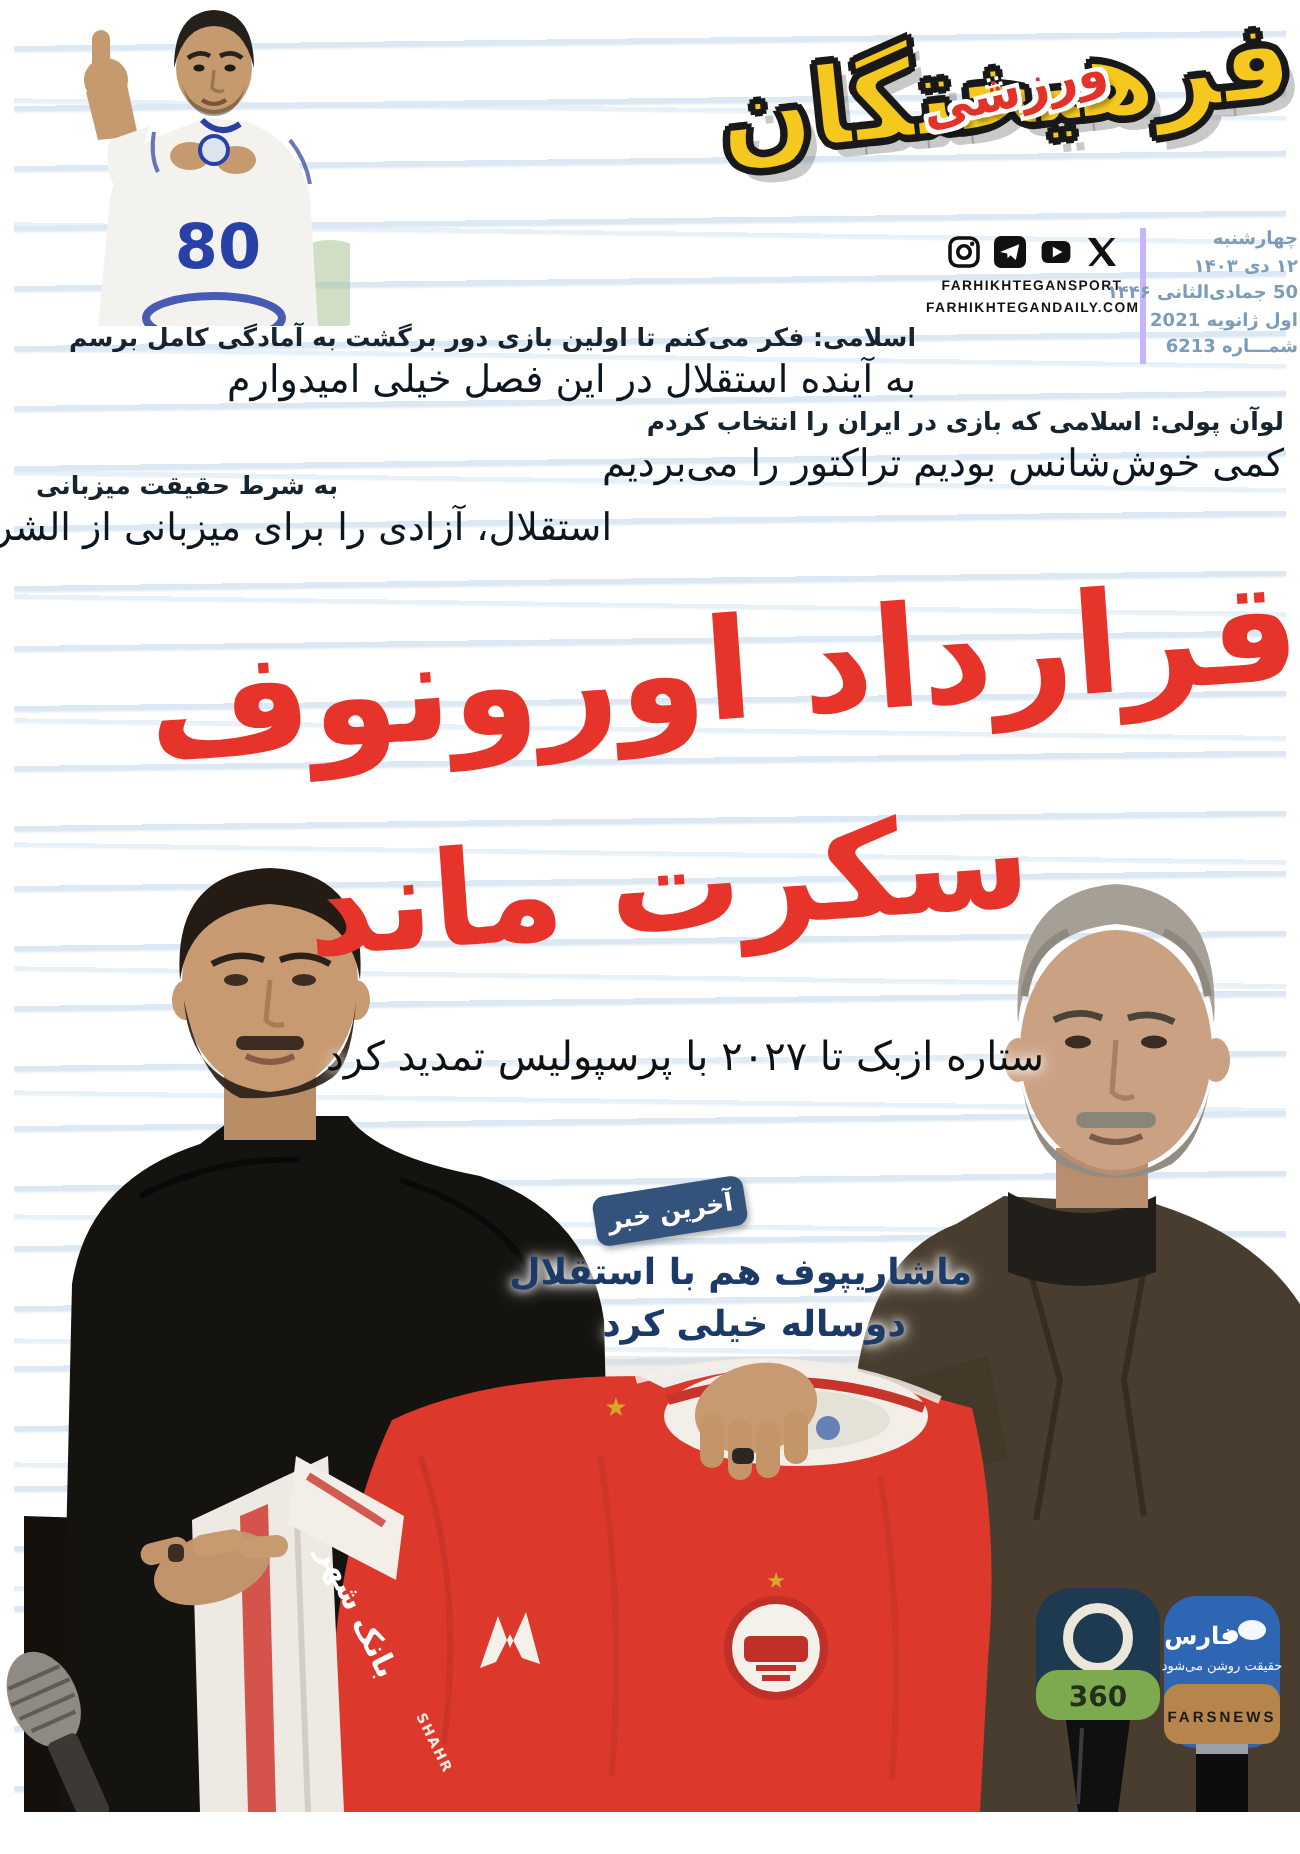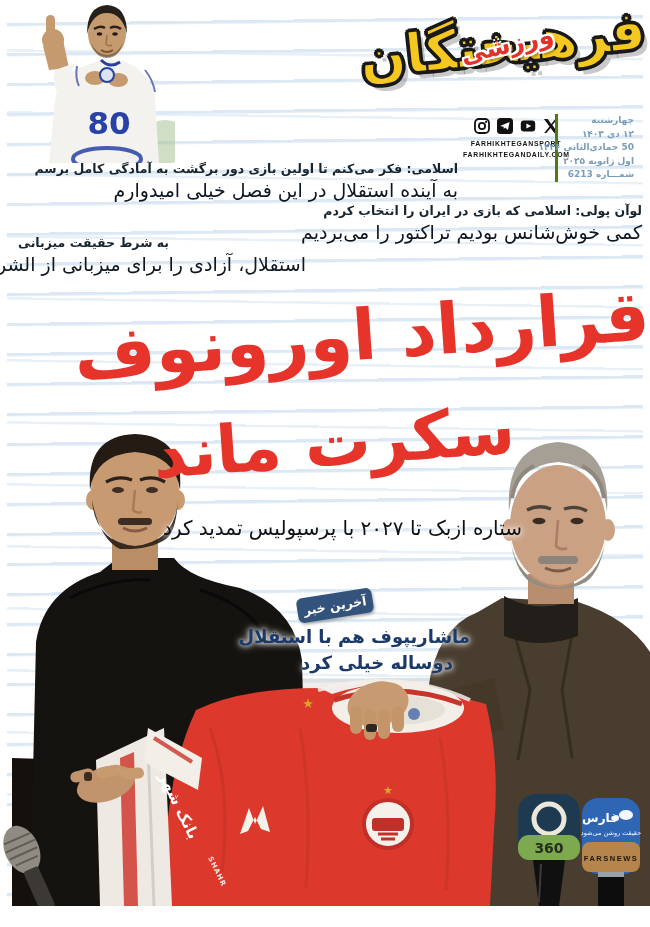--- a/index.html
+++ b/index.html
@@ -17,42 +17,42 @@
      -webkit-text-stroke:1.5px #191919;
      text-shadow:-2px -2px 0 #191919,2px -2px 0 #191919,-2px 2px 0 #191919,2px 2px 0 #191919,
        -3px 0 0 #191919,3px 0 0 #191919,0 -3px 0 #191919,0 3px 0 #191919,5px 7px 0 rgba(40,40,40,.25);}
   .logo-badge{position:absolute;right:96px;top:30px;z-index:3;font-size:25px;font-weight:bold;color:#e2322a;
      transform:rotate(-13deg);direction:rtl;
      text-shadow:-2px -2px 0 #fff,2px -2px 0 #fff,-2px 2px 0 #fff,2px 2px 0 #fff,3px 4px 2px rgba(0,0,0,.3);}
   .social{position:absolute;left:463px;top:118px;width:106px;text-align:center;z-index:2}
   .social .icons{display:flex;justify-content:center;gap:7px;margin-bottom:4px}
   .handle{font-family:"Liberation Sans",sans-serif;font-size:6.9px;font-weight:bold;letter-spacing:.7px;
      color:#141414;line-height:1.65;white-space:nowrap}
-  .dateline{position:absolute;right:16px;top:114px;width:70px;z-index:2;border-left:3px solid #4d7c0f;
+  .dateline{position:absolute;right:1px;top:114px;width:70px;z-index:2;border-left:3px solid #c4b5fd;
      padding-left:6px;direction:rtl;text-align:right;font-size:9px;font-weight:bold;color:#7b9cba;line-height:1.5;white-space:nowrap}
   
   .story{position:absolute;direction:rtl;z-index:2}
   .kicker{font-size:12.5px;font-weight:bold;color:#16242f;white-space:nowrap}
   .headline{font-size:19px;font-weight:normal;color:#0c1620;margin-top:3px;letter-spacing:-.5px;white-space:nowrap}
   .story1{top:161px;left:28px;width:430px;text-align:right}
   .story2{top:203px;left:358px;width:284px;text-align:right}
   .story3{top:235px;left:18px;width:288px;text-align:left}
   
   .lead-l1{position:absolute;left:170px;top:296px;width:480px;text-align:center;z-index:3;
      font-size:70px;font-weight:bold;color:#e7342b;transform:rotate(-4deg);direction:rtl;letter-spacing:-3px;line-height:1.05;white-space:nowrap}
   .lead-l2{position:absolute;left:215px;top:406px;width:300px;text-align:center;z-index:3;
      font-size:66px;font-weight:bold;color:#e7342b;transform:rotate(-4deg);direction:rtl;letter-spacing:-3px;line-height:1.05;white-space:nowrap}
   .lead-sub{position:absolute;left:192px;top:516px;width:330px;text-align:center;z-index:3;
      font-size:20px;font-weight:normal;color:#101010;direction:rtl;white-space:nowrap;
      text-shadow:0 0 5px #fff,0 0 9px #fff}
   
   .latest-badge{position:absolute;left:297px;top:593px;width:76px;height:25px;z-index:3;background:#33527c;
      border-radius:6px;transform:rotate(-9deg);color:#fff;font-size:12.5px;font-weight:bold;text-align:center;
      line-height:25px;direction:rtl;box-shadow:1px 2px 3px rgba(0,0,0,.3)}
-  .latest-l1{position:absolute;left:252px;top:626px;width:218px;text-align:center;z-index:3;font-size:18px;
+  .latest-l1{position:absolute;left:268px;top:626px;width:218px;text-align:center;z-index:3;font-size:18px;
      font-weight:bold;color:#1c3a68;direction:rtl;white-space:nowrap;text-shadow:0 0 5px #fff,0 0 9px #fff}
   .latest-l2{position:absolute;left:284px;top:652px;width:186px;text-align:center;z-index:3;font-size:18px;
      font-weight:bold;color:#1c3a68;direction:rtl;white-space:nowrap;text-shadow:0 0 5px #fff,0 0 9px #fff}
   .photo{position:absolute;left:0;top:428px;z-index:1}
 </style>
 </head>
 <body>
 
 <div class="page">
   <div class="stripes"></div>
@@ -111,21 +111,21 @@
       </svg>
     </div>
     <div class="handle">FARHIKHTEGANSPORT</div>
     <div class="handle">FARHIKHTEGANDAILY.COM</div>
   </div>
 
   <div class="dateline">
     <div>چهارشنبه</div>
     <div>۱۲ دی ۱۴۰۳</div>
     <div>50 جمادی‌الثانی ۱۴۴۶</div>
-    <div>اول ژانویه ۲۰۲۵</div>
+    <div>اول ژانویه 2021</div>
     <div>شمـــاره 6213</div>
   </div>
 
   <div class="story story1">
     <div class="kicker">اسلامی: فکر می‌کنم تا اولین بازی دور برگشت به آمادگی کامل برسم</div>
     <div class="headline">به آینده استقلال در این فصل خیلی امیدوارم</div>
   </div>
   <div class="story story2">
     <div class="kicker">لوآن پولی: اسلامی که بازی در ایران را انتخاب کردم</div>
     <div class="headline">کمی خوش‌شانس بودیم تراکتور را می‌بردیم</div>

